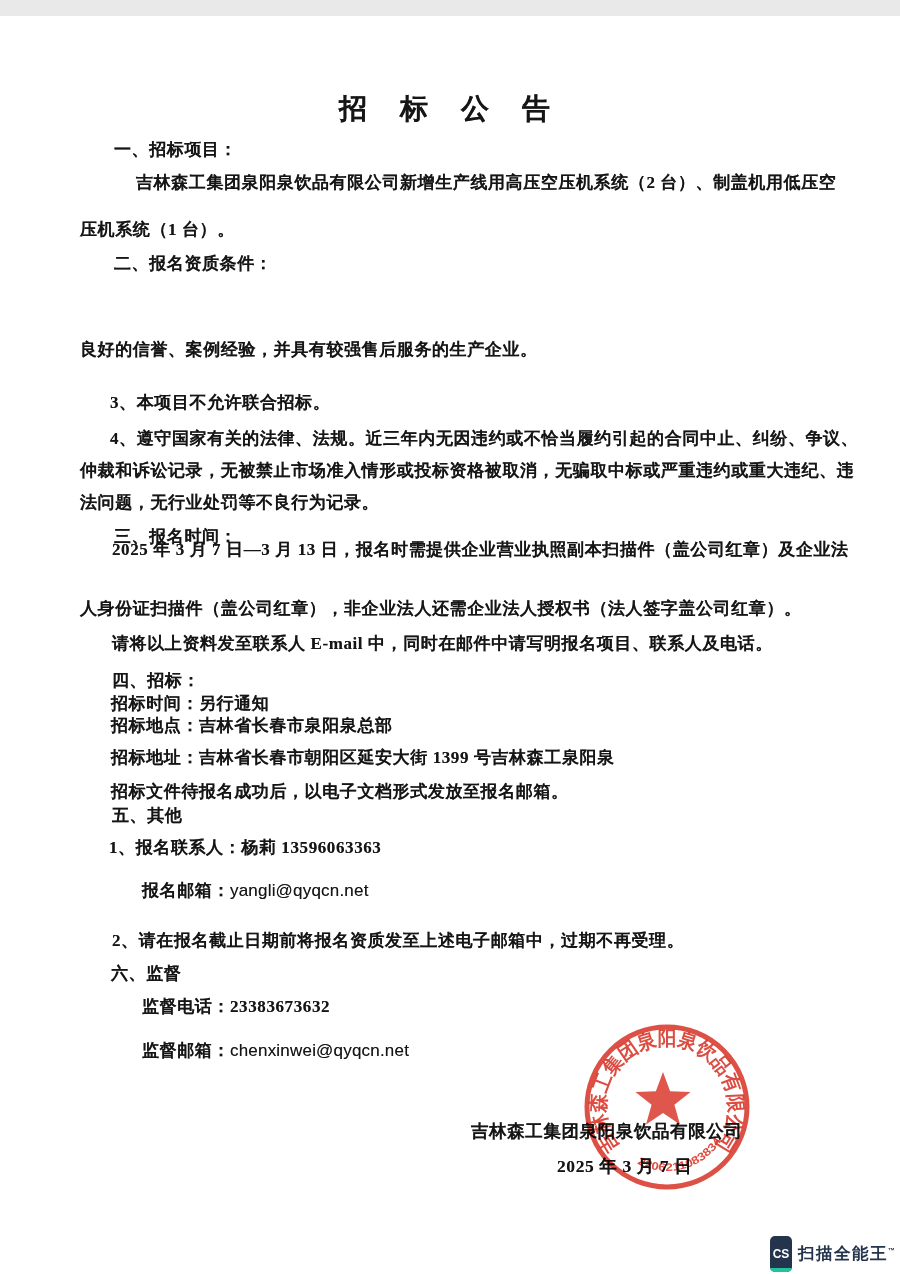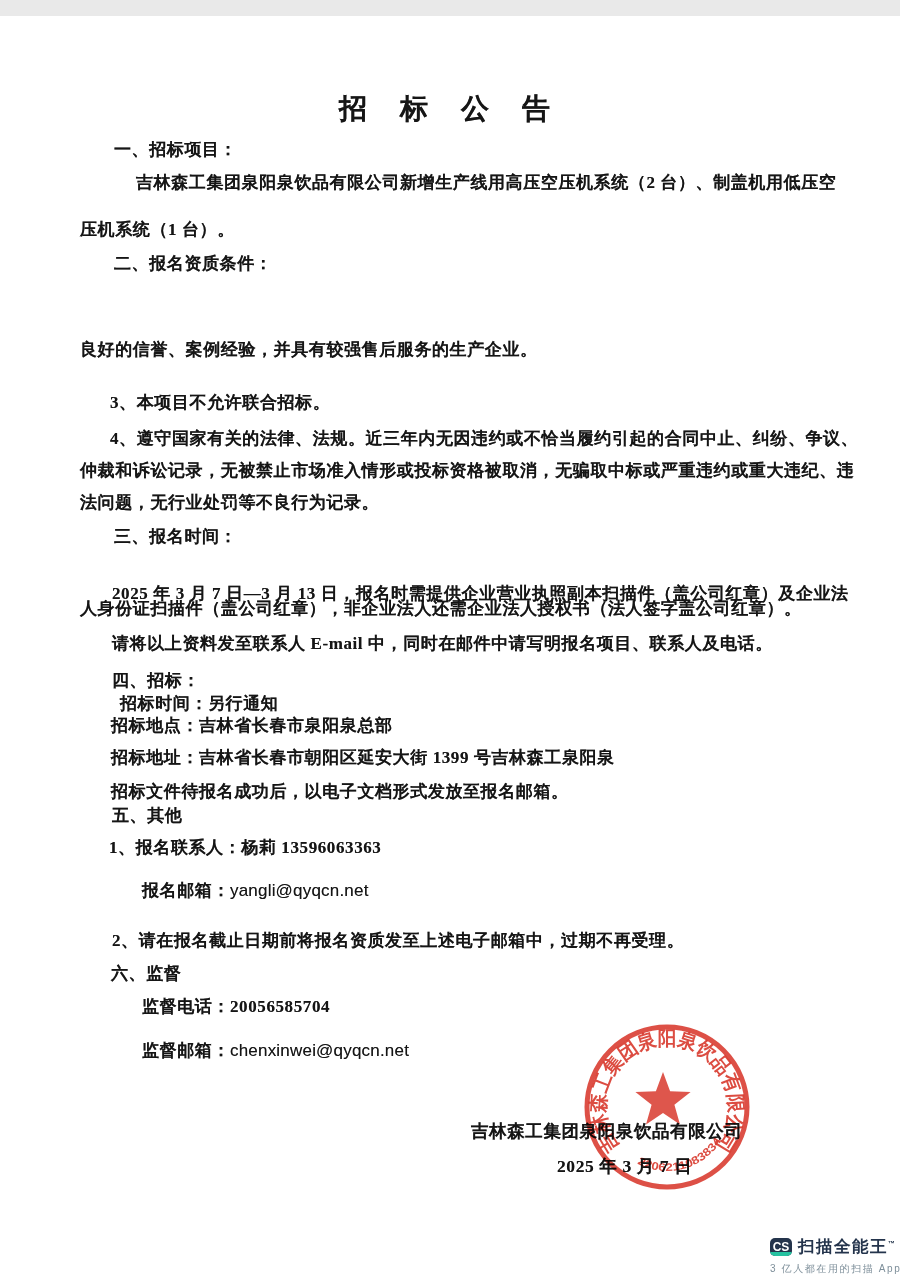--- a/index.html
+++ b/index.html
@@ -23,21 +23,21 @@
   .u{text-underline-offset:3px;}
   
   .seal{position:absolute;left:567px;top:991px;width:200px;height:200px;
         mix-blend-mode:multiply;opacity:.93;}
   
   .sig{font-size:17.5px;}
   
   .wm{position:absolute;left:770px;top:1220px;width:122px;}
   .wm-row{display:flex;align-items:center;}
   .wm-logo{
-    position:relative;width:22px;height:18px;border-radius:5px;
+    position:relative;width:22px;height:36px;border-radius:5px;
     display:flex;align-items:center;justify-content:center;
     font-family:"Liberation Sans",sans-serif;font-weight:700;font-size:12px;
     color:#fff;overflow:hidden;flex:0 0 22px;
   }
   .wm-logo .bar{position:absolute;left:0;right:0;bottom:0;height:4px;}
   .wm-title{
     font-family:"Liberation Sans","DejaVu Sans",sans-serif;font-weight:700;
     font-size:16.5px;letter-spacing:1.5px;margin-left:6px;white-space:nowrap;
   }
   .wm-tm{font-size:7px;vertical-align:super;letter-spacing:0;}
@@ -59,39 +59,39 @@
     <div class="line" style="top:202px;left:0">压机系统（1 台）。</div>
 
     <div class="line" style="top:236px;left:34px">二、报名资质条件：</div>
     <div class="line" style="top:322px;left:0">良好的信誉、案例经验，并具有较强售后服务的生产企业。</div>
     <div class="line" style="top:375px;left:30px">3、本项目不允许联合招标。</div>
     <div class="line" style="top:411px;left:30px">4、遵守国家有关的法律、法规。近三年内无因违约或不恰当履约引起的合同中止、纠纷、争议、</div>
     <div class="line" style="top:443px;left:0">仲裁和诉讼记录，无被禁止市场准入情形或投标资格被取消，无骗取中标或严重违约或重大违纪、违</div>
     <div class="line" style="top:475px;left:0">法问题，无行业处罚等不良行为记录。</div>
 
     <div class="line" style="top:509px;left:34px">三、报名时间：</div>
-    <div class="line" style="top:566px;left:32px">2025 年 3 月 7 日—3 月 13 日，报名时需提供企业营业执照副本扫描件（盖公司红章）及企业法</div>
+    <div class="line" style="top:522px;left:32px">2025 年 3 月 7 日—3 月 13 日，报名时需提供企业营业执照副本扫描件（盖公司红章）及企业法</div>
     <div class="line" style="top:581px;left:0">人身份证扫描件（盖公司红章），非企业法人还需企业法人授权书（法人签字盖公司红章）。</div>
     <div class="line" style="top:616px;left:32px">请将以上资料发至联系人 E-mail 中，同时在邮件中请写明报名项目、联系人及电话。</div>
 
     <div class="line" style="top:653px;left:32px">四、招标：</div>
-    <div class="line" style="top:676px;left:40px">招标时间：另行通知</div>
+    <div class="line" style="top:676px;left:31px">招标时间：另行通知</div>
     <div class="line" style="top:698px;left:31px">招标地点：吉林省长春市泉阳泉总部</div>
     <div class="line" style="top:730px;left:31px">招标地址：吉林省长春市朝阳区延安大街 1399 号吉林森工泉阳泉</div>
     <div class="line" style="top:764px;left:31px">招标文件待报名成功后，以电子文档形式发放至报名邮箱。</div>
 
     <div class="line" style="top:788px;left:32px">五、其他</div>
     <div class="line" style="top:820px;left:29px">1、报名联系人：杨莉  13596063363</div>
     <div class="line" style="top:863px;left:62px">
       <span>报名邮箱：</span><span class="email">yangli@qyqcn.net</span>
     </div>
     <div class="line" style="top:913px;left:32px">2、请在报名截止日期前将报名资质发至上述电子邮箱中，过期不再受理。</div>
 
     <div class="line" style="top:946px;left:31px">六、监督</div>
-    <div class="line" style="top:979px;left:62px">监督电话：20056585704</div>
+    <div class="line" style="top:979px;left:62px">监督电话：23383673632</div>
     <div class="line" style="top:1023px;left:62px">
       <span>监督邮箱：</span><span class="email u">chenxinwei@qyqcn.net</span>
     </div>
 
     <div class="line sig" style="top:1103px;left:391px">吉林森工集团泉阳泉饮品有限公司</div>
     <div class="line sig" style="top:1138px;left:477px">2025 年 3 月 7 日</div>
   </div>
 
   <svg class="seal" viewBox="0 0 200 200">
     <defs>

